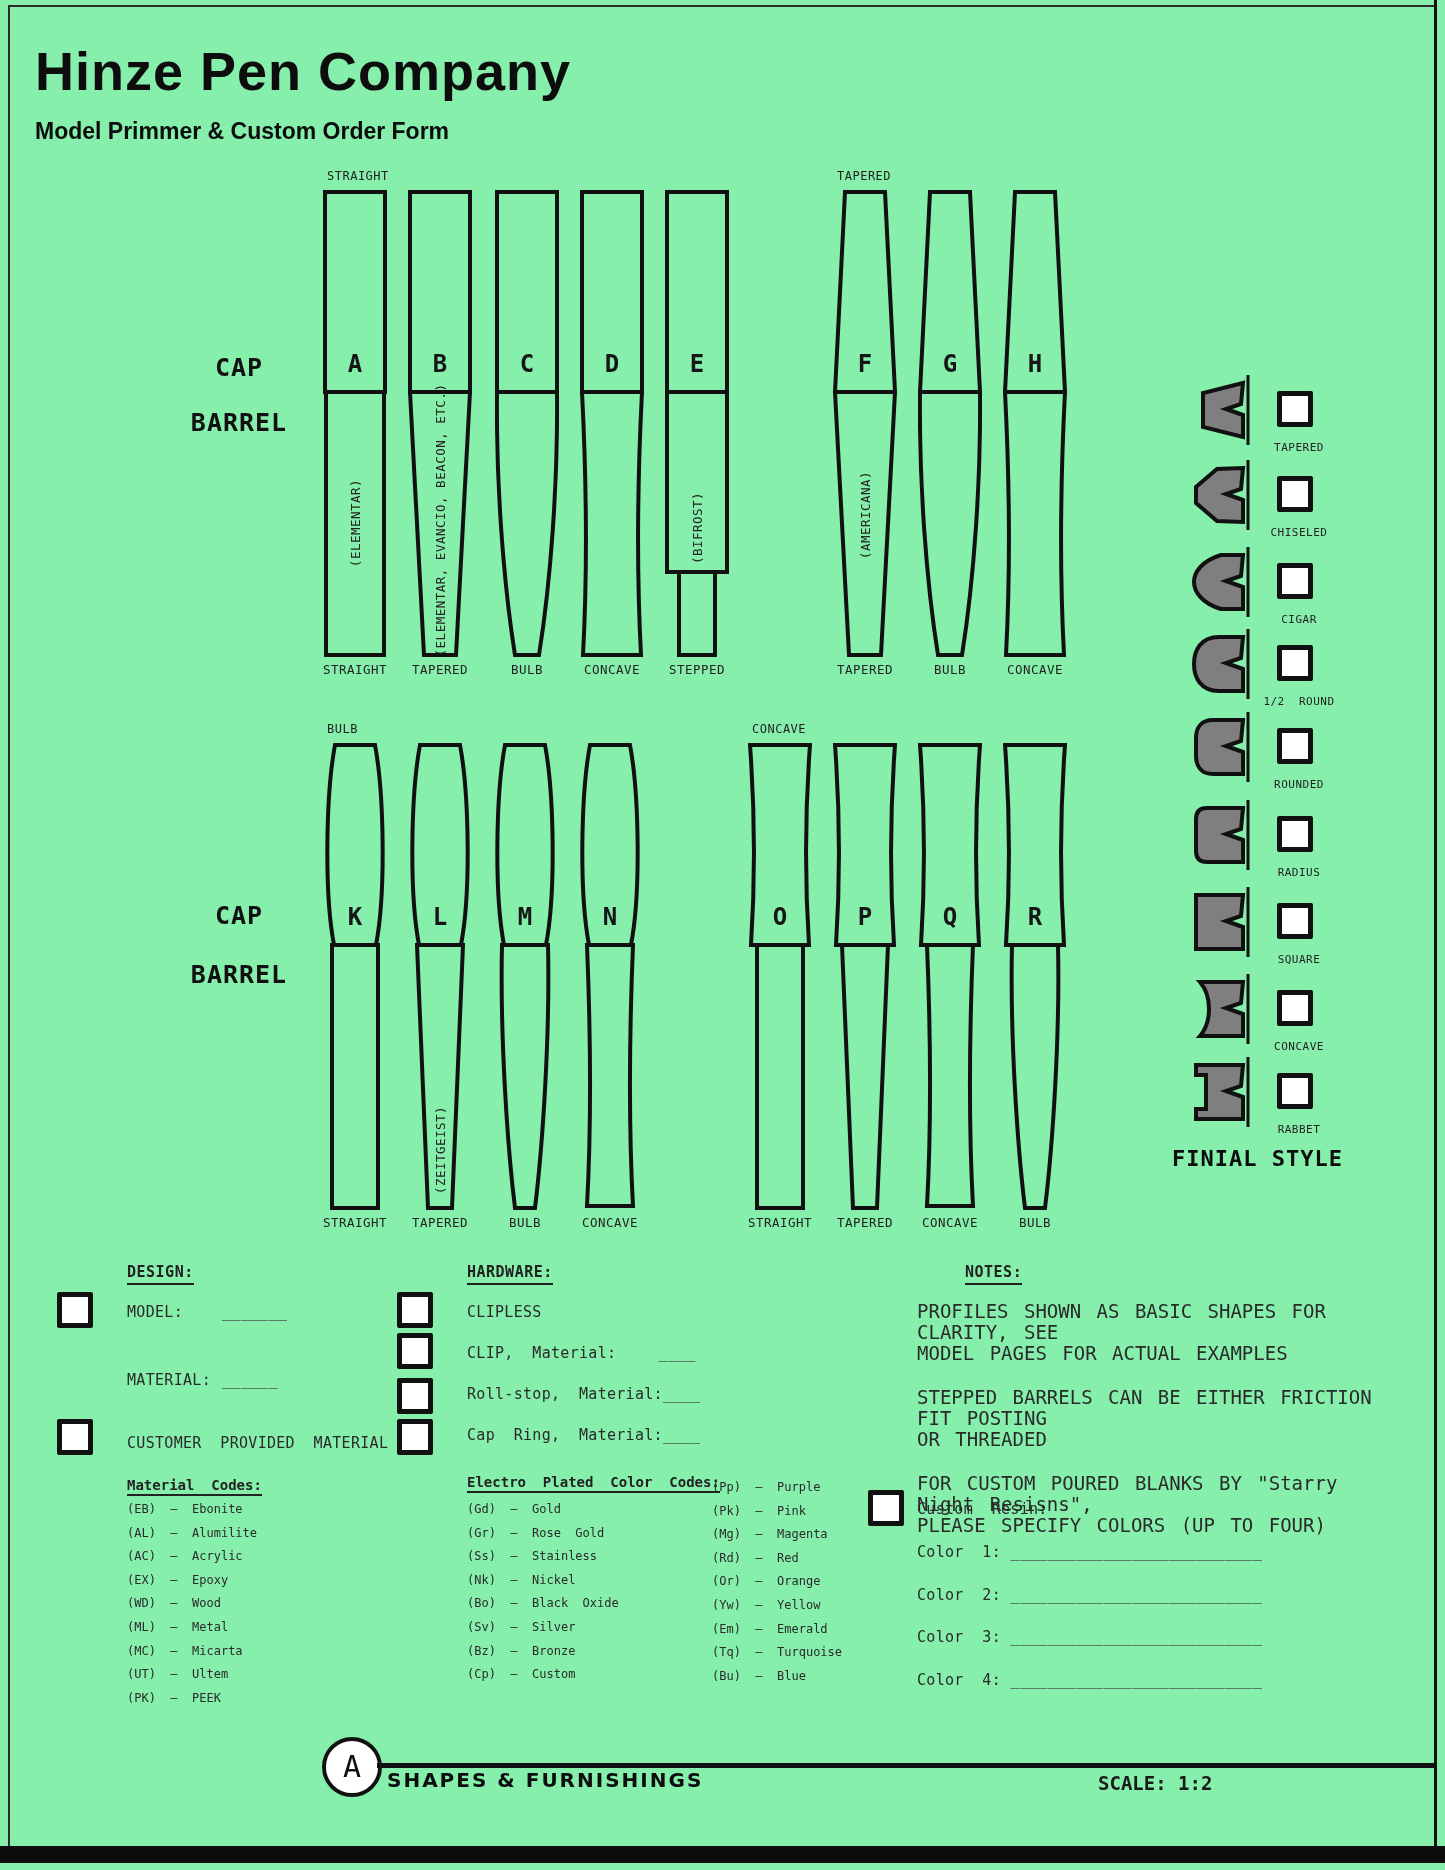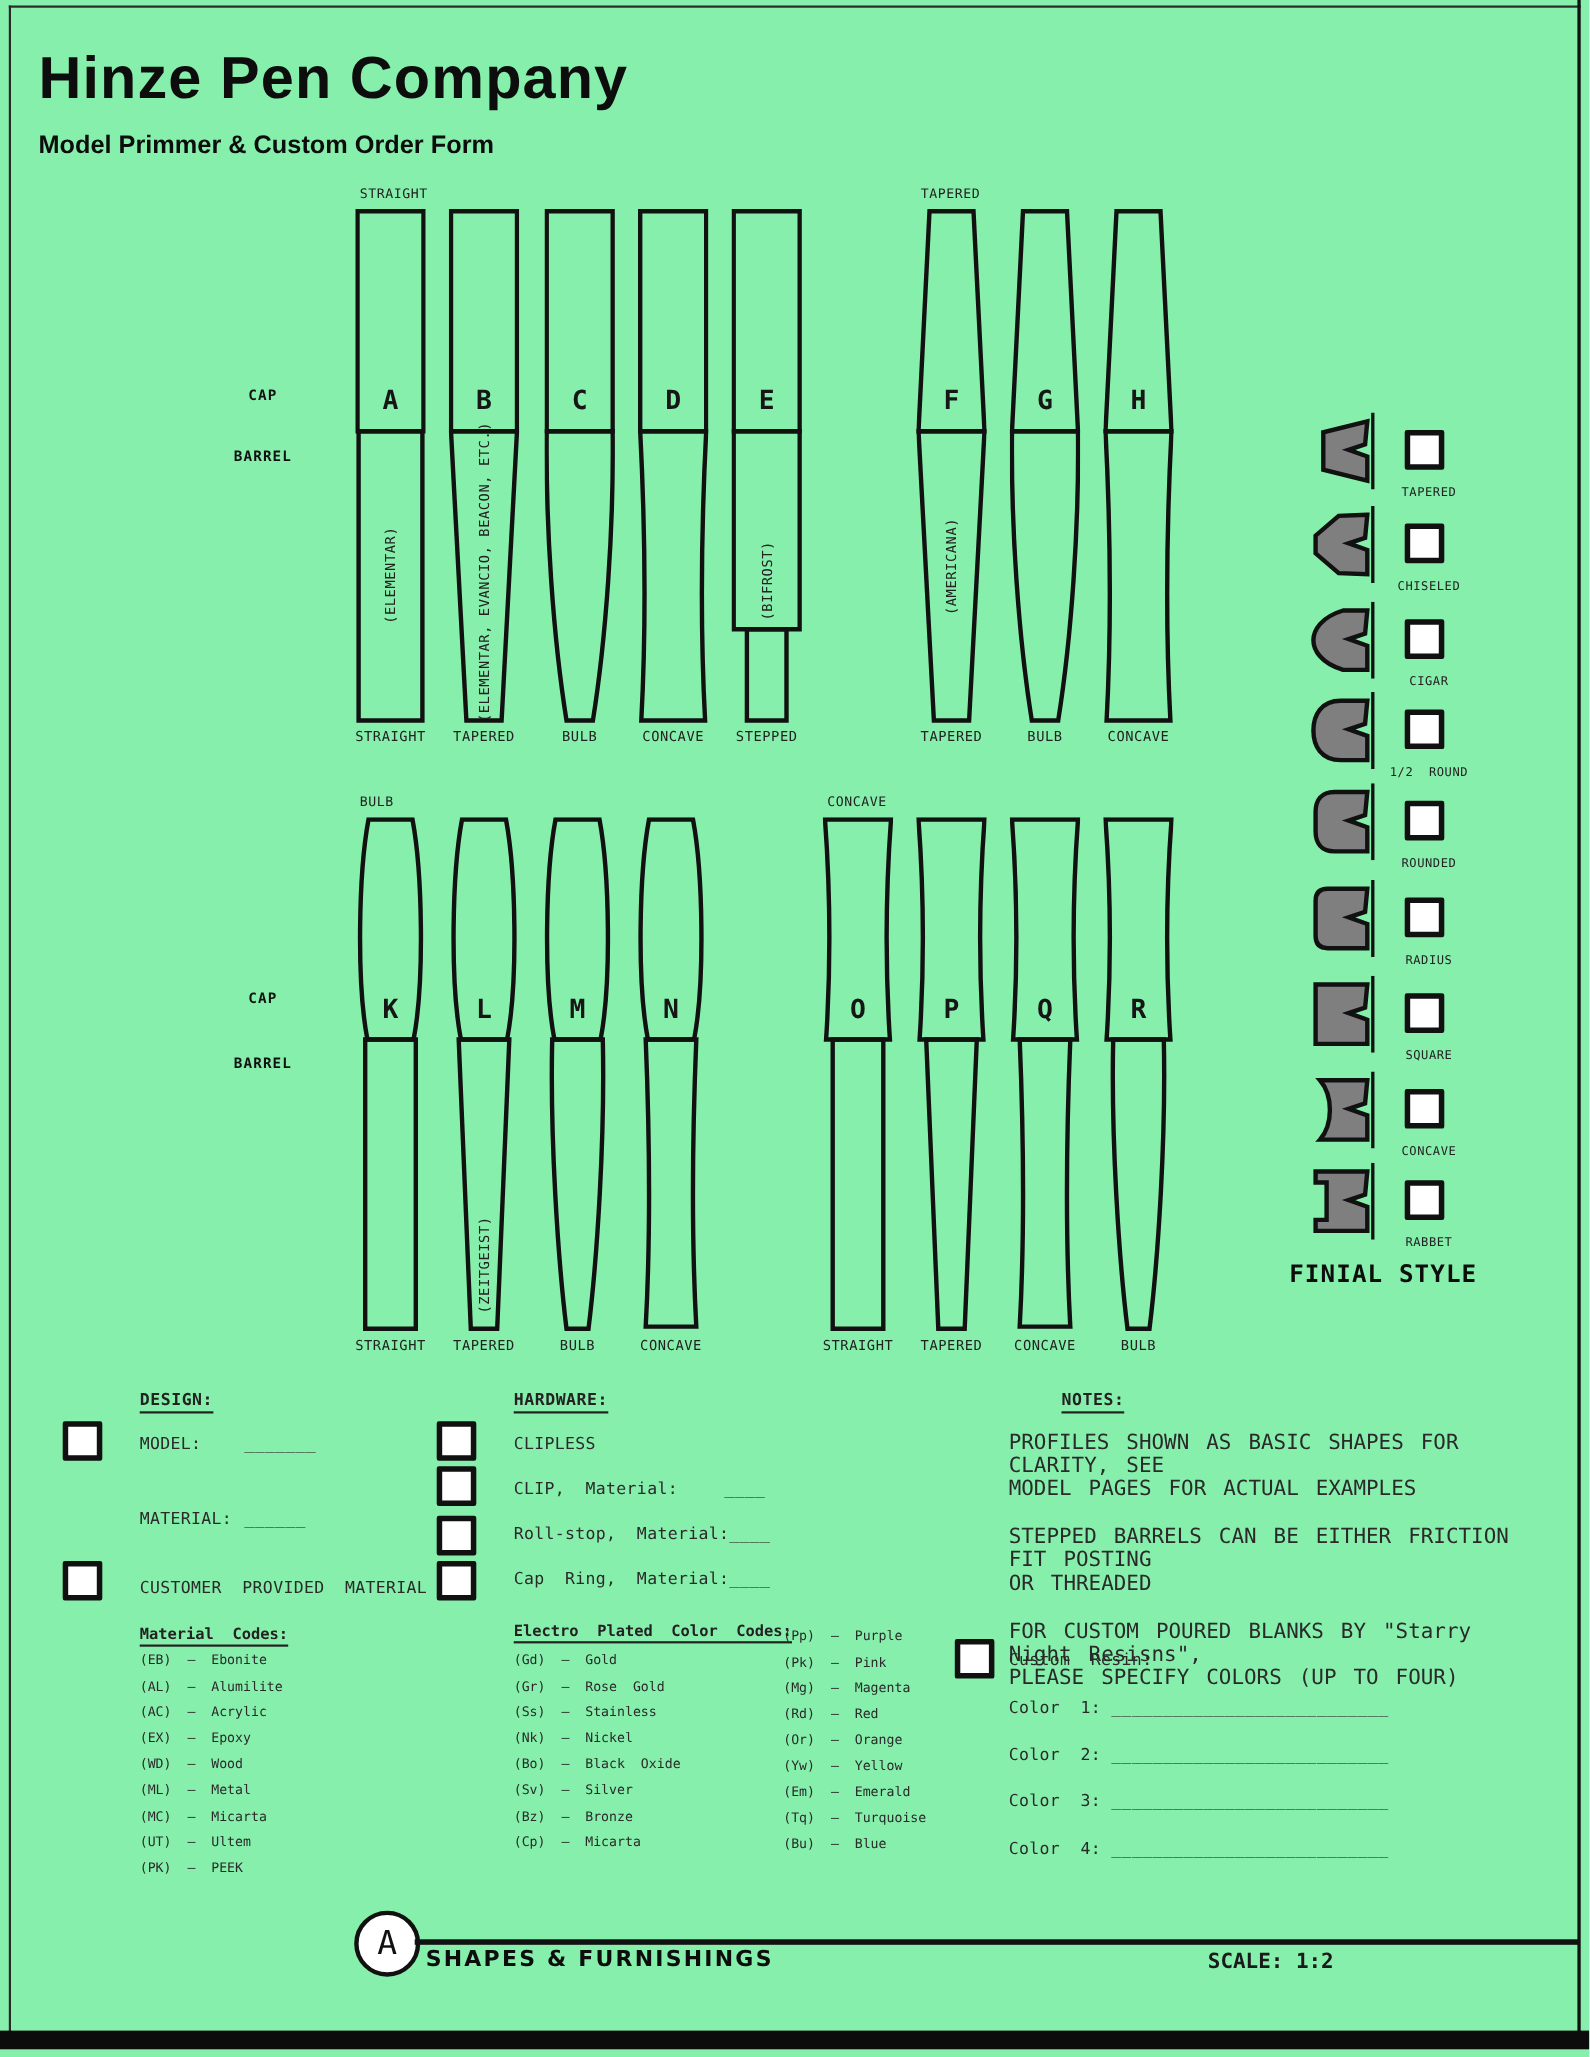--- a/index.html
+++ b/index.html
@@ -24,21 +24,21 @@
   .pen svg{position:absolute;left:0;top:0;}
   .pen svg path{fill:none;stroke:#111;stroke-width:4;stroke-linejoin:miter;}
   .pletter{position:absolute;left:0;top:160px;width:64px;text-align:center;
            font-size:24px;font-weight:600;color:#161616;}
   .ptop{position:absolute;left:4px;top:-21px;width:140px;font-size:12px;letter-spacing:.5px;color:#222;}
   .pbottom{position:absolute;left:-34px;top:472px;width:132px;text-align:center;
            font-size:12.5px;letter-spacing:.5px;color:#222;}
   .pvtext{position:absolute;left:50%;transform:translate(-50%,-50%) rotate(-90deg);
           white-space:nowrap;font-size:12.5px;letter-spacing:.5px;color:#222;}
 
-  .sidelab{position:absolute;left:189px;width:100px;text-align:center;font-size:13px;
+  .sidelab{position:absolute;left:189px;width:100px;text-align:center;font-size:25px;
            font-weight:700;letter-spacing:1px;color:#111;}
 
   
   .finial-item{position:absolute;left:1191px;width:180px;height:80px;}
   .fshape{position:absolute;left:0;top:0;}
   .fshape path{fill:#7f7f7f;stroke:#111;stroke-width:4;stroke-linejoin:miter;}
   .fshape line{stroke:#111;stroke-width:3;}
   .cbx{position:absolute;width:26px;height:26px;border:5px solid #111;background:#fff;border-radius:2px;}
   .flabel{position:absolute;left:48px;top:66px;width:120px;text-align:center;font-size:11px;
           letter-spacing:.5px;color:#222;white-space:pre;}
@@ -343,21 +343,21 @@
 
   <div class="abs" style="left:467px;top:1472px"><span class="codes-head">Electro  Plated  Color  Codes:</span></div>
   <div class="abs" style="left:467px;top:1498px">
       <div class="li-row">(Gd)  –  Gold</div>
       <div class="li-row">(Gr)  –  Rose  Gold</div>
       <div class="li-row">(Ss)  –  Stainless</div>
       <div class="li-row">(Nk)  –  Nickel</div>
       <div class="li-row">(Bo)  –  Black  Oxide</div>
       <div class="li-row">(Sv)  –  Silver</div>
       <div class="li-row">(Bz)  –  Bronze</div>
-      <div class="li-row">(Cp)  –  Micarta</div>
+      <div class="li-row">(Cp)  –  Custom</div>
     </div>
   <div class="abs" style="left:712px;top:1476px">
       <div class="li-row">(Pp)  –  Purple</div>
       <div class="li-row">(Pk)  –  Pink</div>
       <div class="li-row">(Mg)  –  Magenta</div>
       <div class="li-row">(Rd)  –  Red</div>
       <div class="li-row">(Or)  –  Orange</div>
       <div class="li-row">(Yw)  –  Yellow</div>
       <div class="li-row">(Em)  –  Emerald</div>
       <div class="li-row">(Tq)  –  Turquoise</div>

